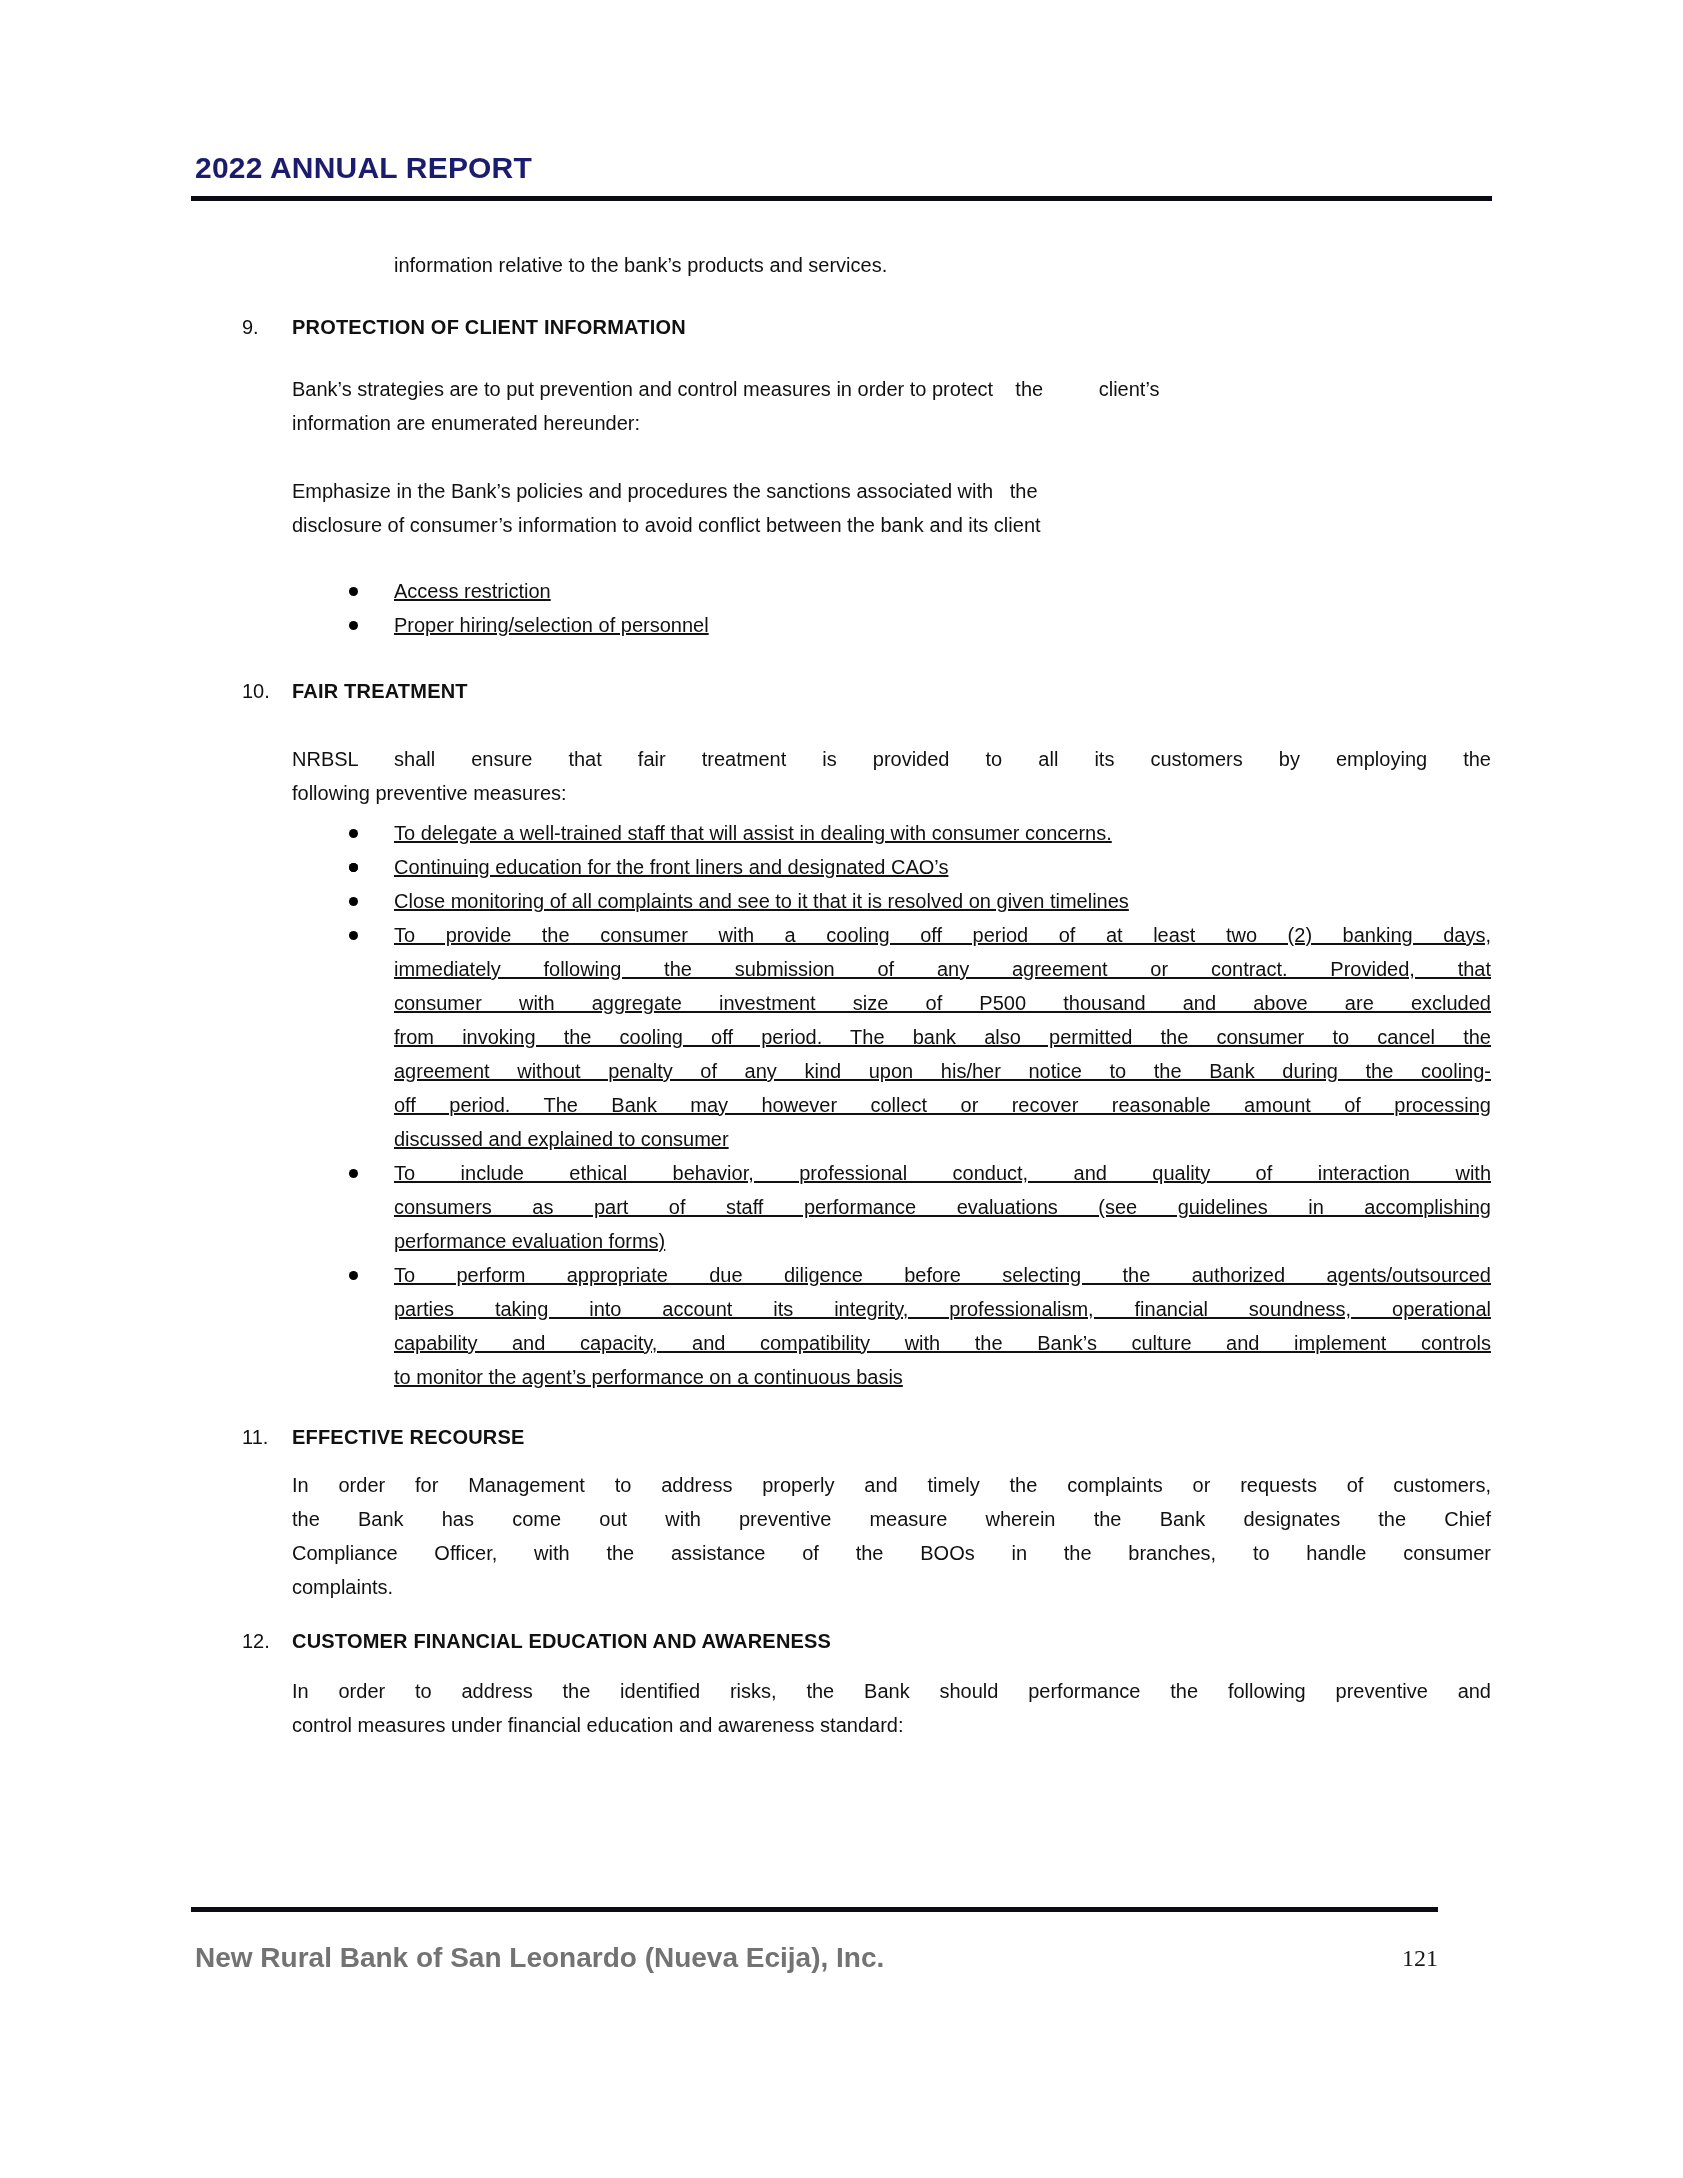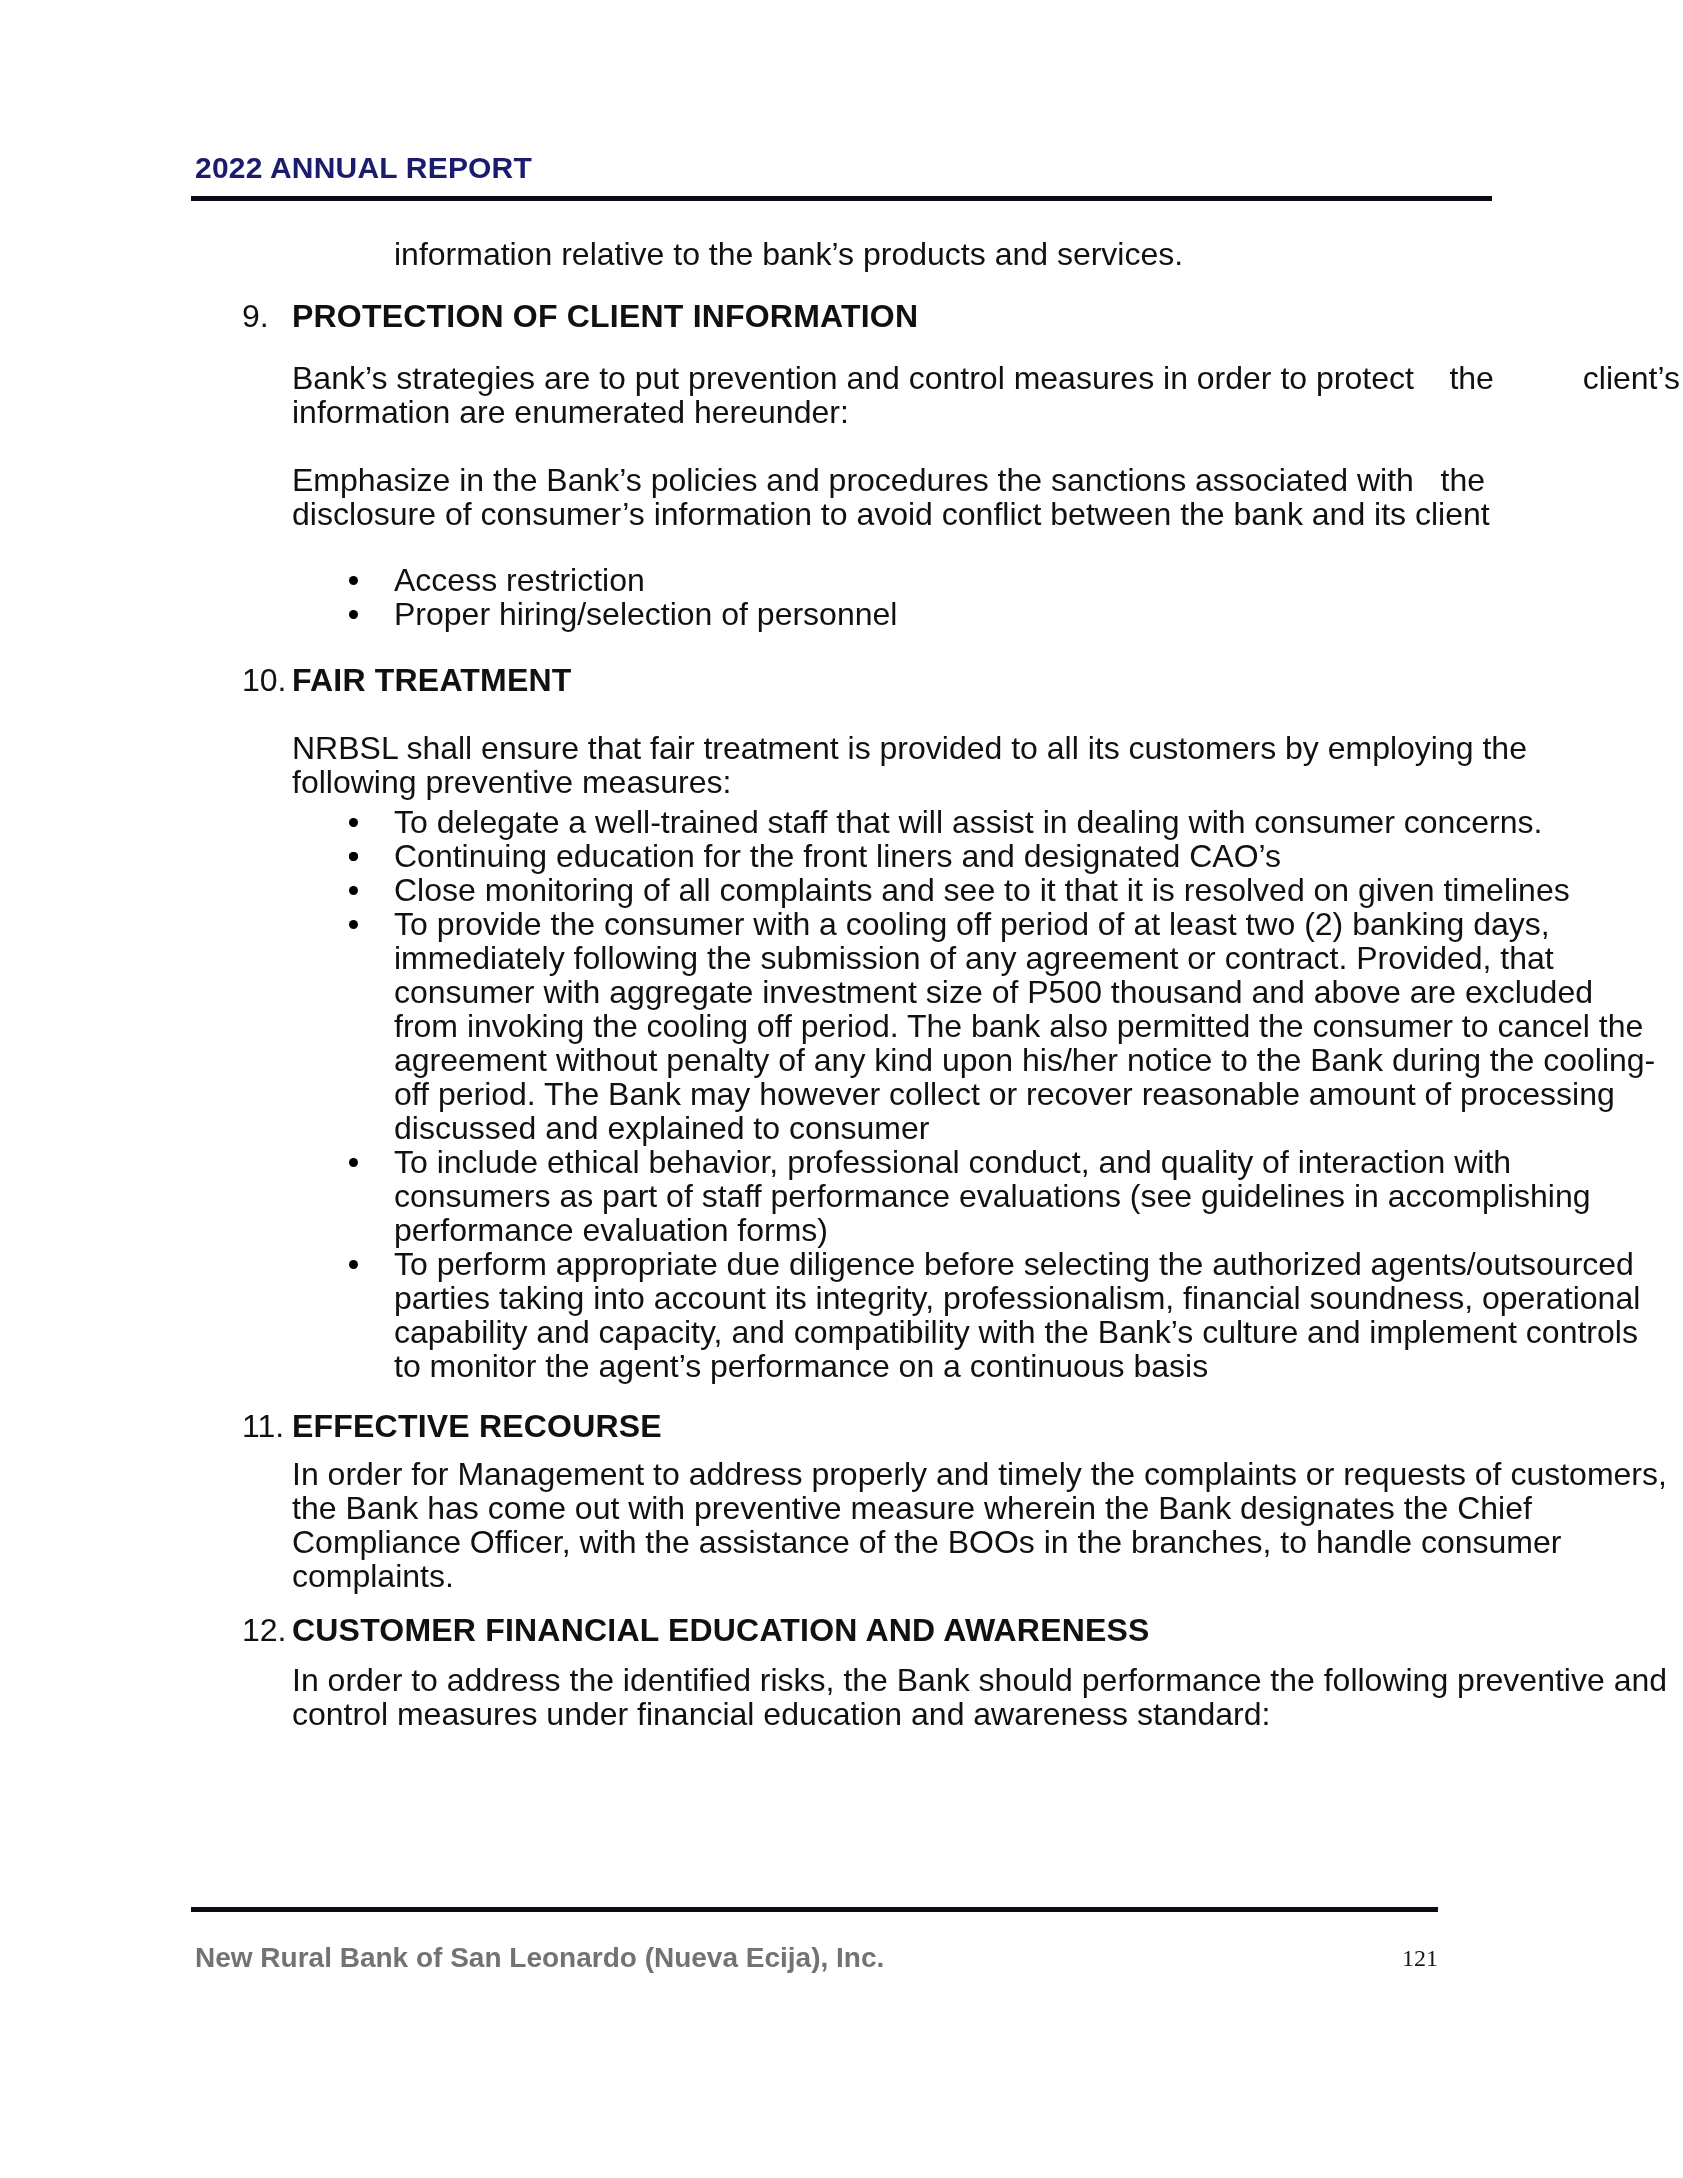--- a/index.html
+++ b/index.html
@@ -8,38 +8,38 @@
     font-family:"Liberation Sans", sans-serif; color:#111111; overflow:hidden;
   }
   
   .hdr-title {
     position:absolute; left:195px; top:151px;
     font-size:30px; font-weight:bold; color:#1b1c6e; letter-spacing:0.2px;
   }
   .hdr-rule { position:absolute; left:191px; top:196px; width:1301px; height:5px; background:#0b0b16; }
   
   .content {
-    position:absolute; left:242px; top:237px; width:1249px;
-    font-size:32px; line-height:34px;
+    position:absolute; left:242px; top:248px; width:1249px;
+    font-size:20px; line-height:34px;
   }
   .tl { white-space:nowrap; }
   .pre .tl { white-space:pre; }
   .just .tl:not(:last-child) { text-align:justify; text-align-last:justify; }
   .contline { margin-left:152px; }
   .sec-head { display:flex; }
   .sec-num { width:50px; flex:none; }
   .sec-title { font-weight:bold; letter-spacing:0.2px; }
   .para { margin-left:50px; width:1199px; }
   ul.bullets { list-style:none; margin:0; padding:0; }
   ul.bullets li { position:relative; padding-left:152px; }
   ul.bullets li .dot {
     position:absolute; left:107px; top:13px; width:9px; height:9px;
     border-radius:50%; background:#000;
   }
-  ul.bullets li .lines { width:1097px; }
+  ul.bullets li .lines { width:1097px;text-decoration:underline; }
   
   .ftr-rule { position:absolute; left:191px; top:1907px; width:1247px; height:5px; background:#0b0b16; }
   .ftr-company {
     position:absolute; left:195px; top:1942px;
     font-size:28px; font-weight:bold; color:#737373;
   }
   .ftr-page {
     position:absolute; left:1188px; top:1945px; width:250px; text-align:right;
     font-family:"Liberation Serif", serif; font-size:24px; color:#1a1a1a;
   }

